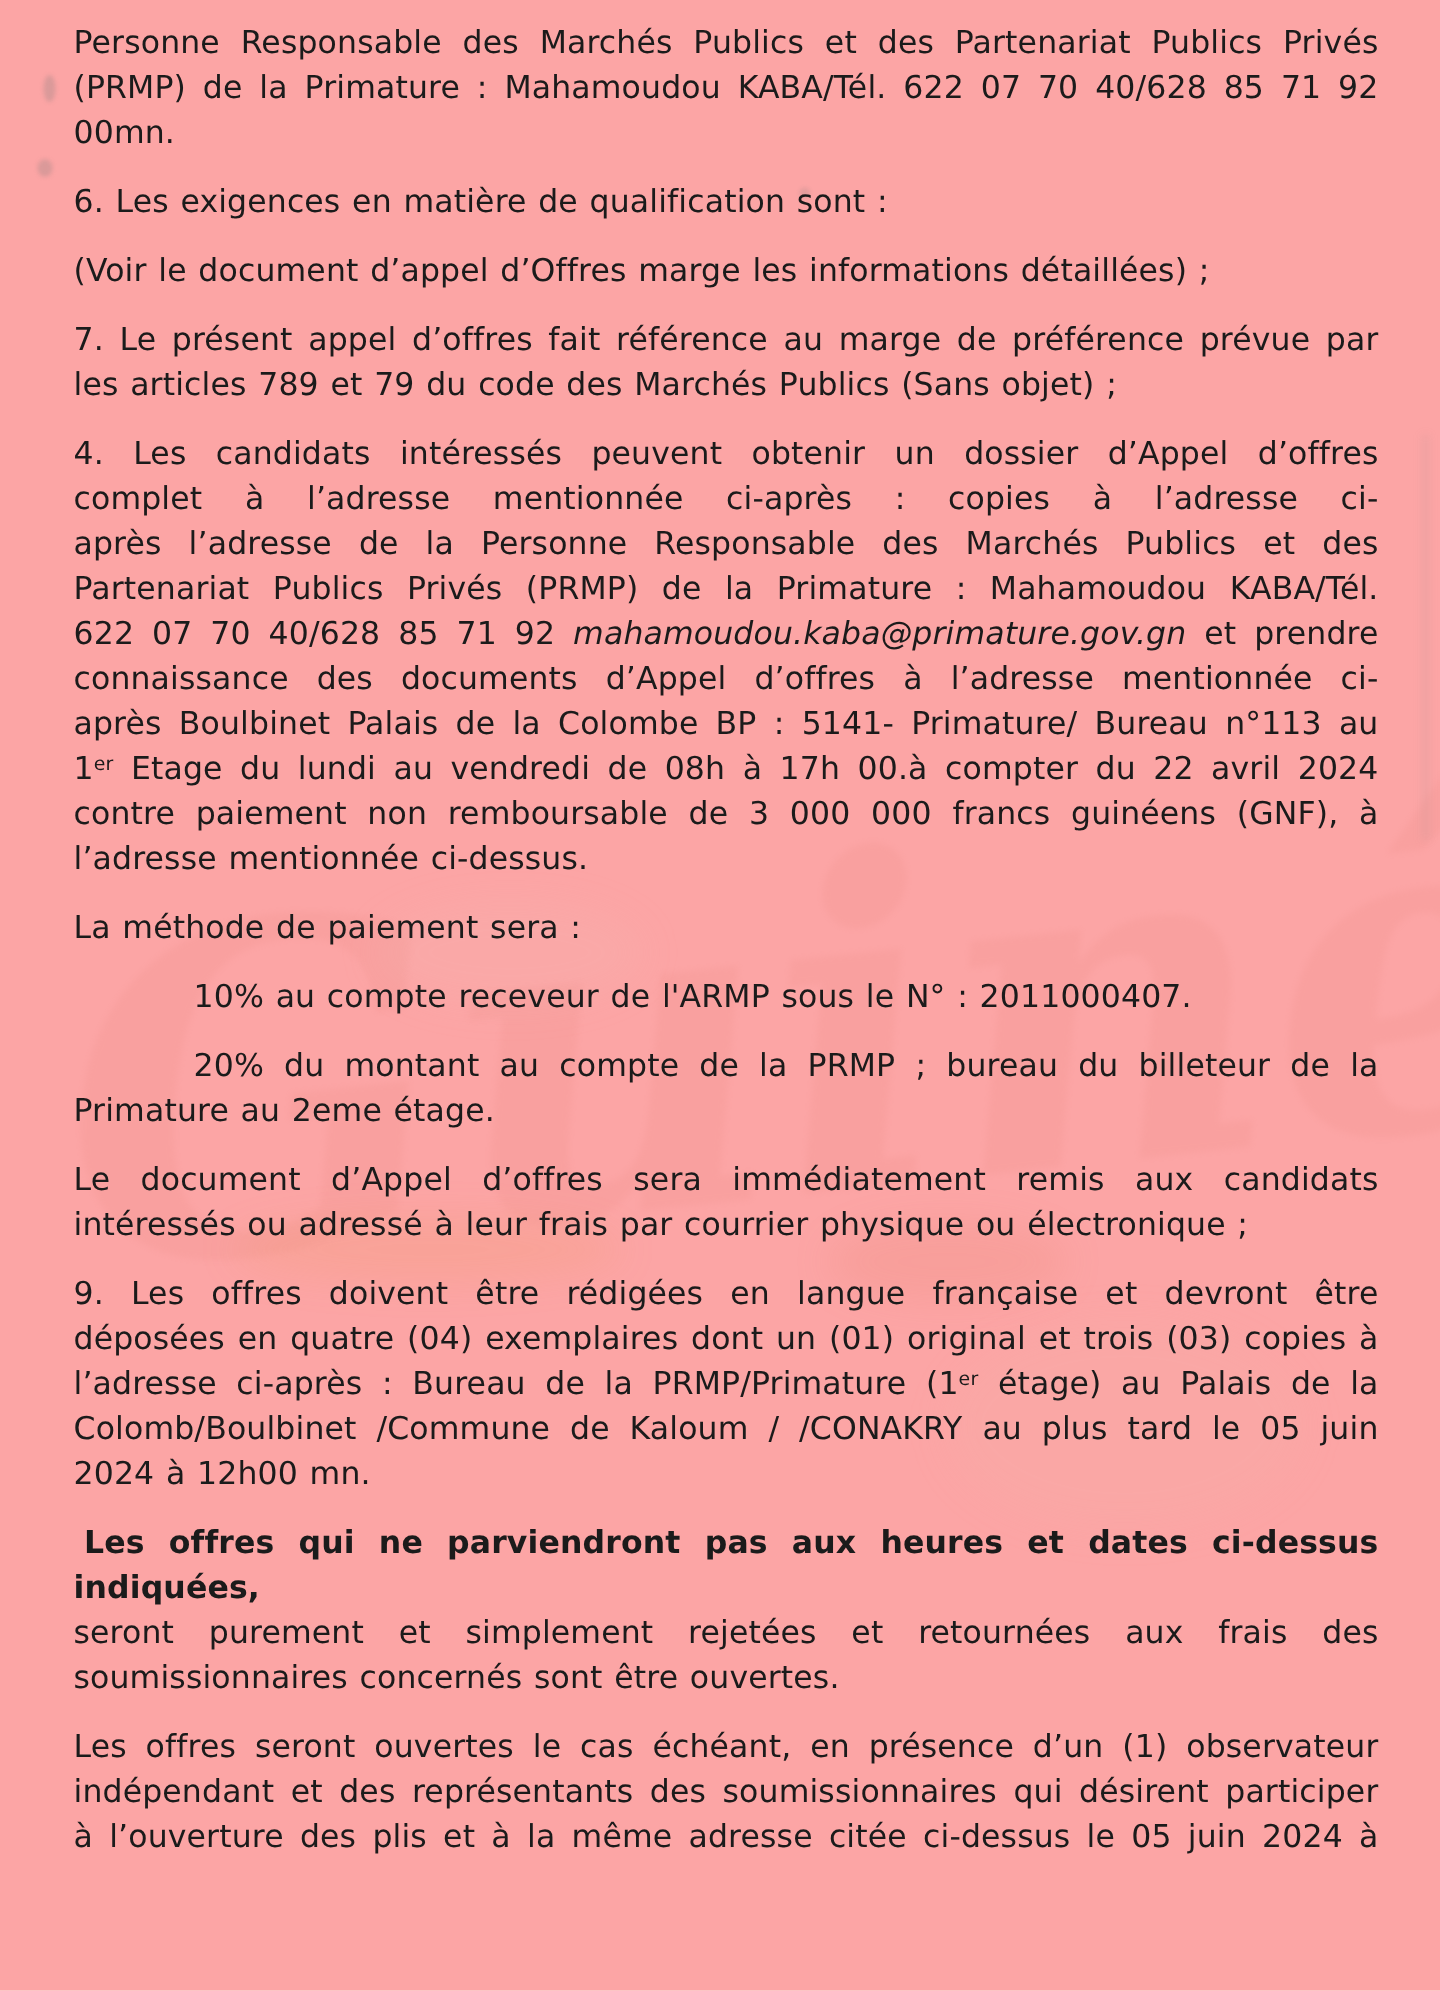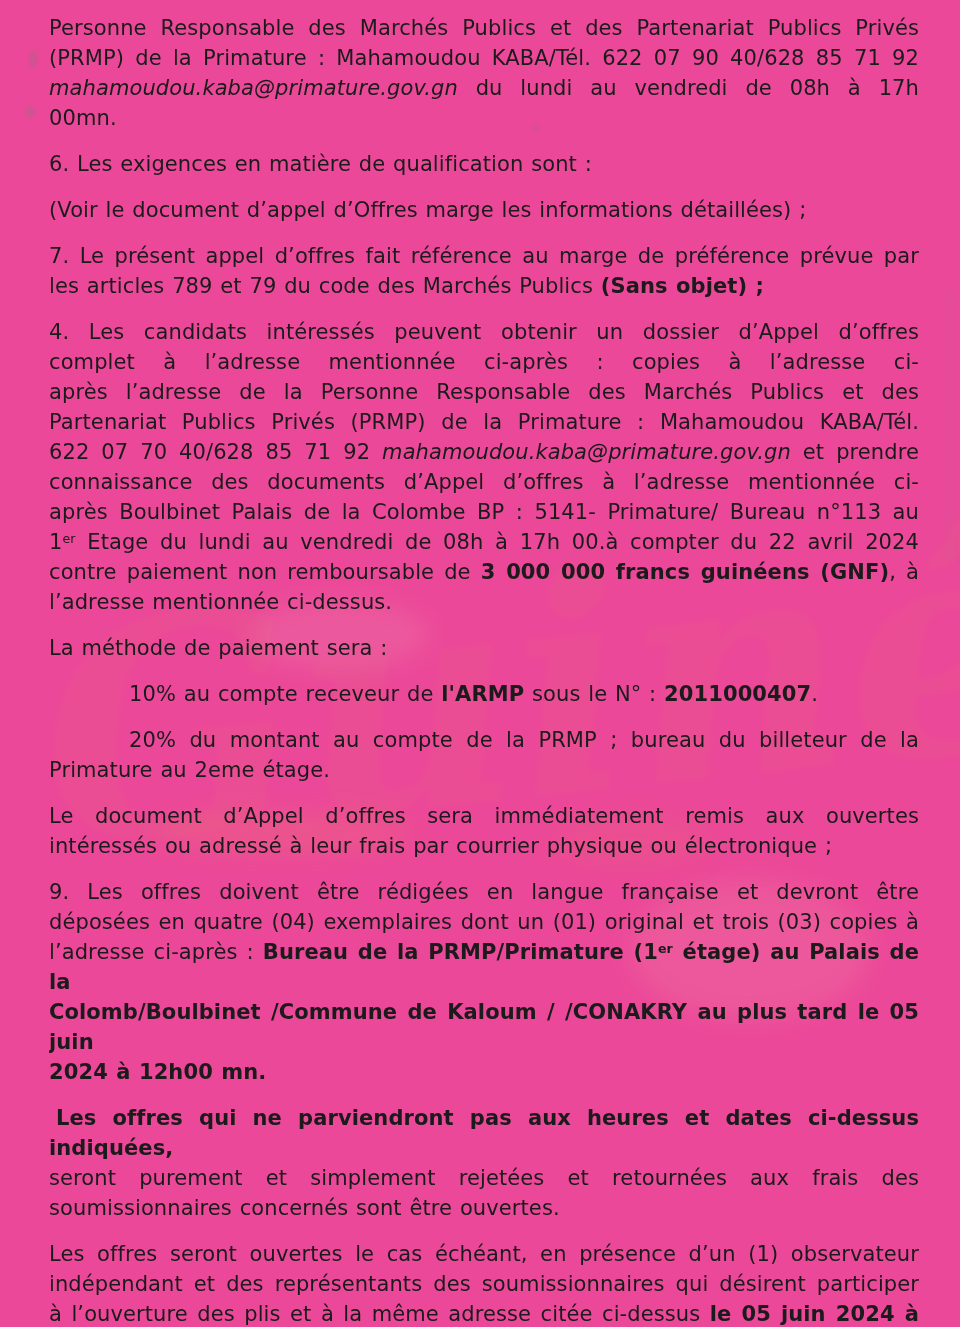--- a/index.html
+++ b/index.html
@@ -26,21 +26,21 @@
   .para { margin-bottom: 16px; }
   .para:last-child { margin-bottom: 0; }
   .line {
     line-height: 30px;
     min-height: 30px;
     overflow: hidden;
   }
   .line.j { text-align: justify; text-align-last: justify; }
   .line.ind { text-indent: 80px; }
   .line.ind-sm { text-indent: 7px; font-weight: bold; }
-  .b { font-weight: bold; }
+  .b { font-weight: normal; }
   .i { font-style: italic; }
   sup {
     font-size: 0.6em;
     line-height: 0;
     position: relative;
     top: -0.45em;
     vertical-align: baseline;
   }
   
   .watermark {
@@ -89,37 +89,36 @@
     width: 5px; height: 270px;
     background: rgba(140, 140, 140, 0.12);
     filter: blur(3px);
     z-index: 1;
     pointer-events: none;
   }
 </style>
 </head>
 <body>
 
-<div class="page" style="background: #ec4899; color: rgb(27, 27, 27);">
+<div class="page" style="background: #fca5a5; color: rgb(27, 27, 27);">
   <div class="watermark" style="color: rgb(224, 121, 110);">
     <span>Guinée</span>
   </div>
   <div class="blob blob-1"></div>
   <div class="blob blob-2"></div>
   <div class="blob blob-3"></div>
   <div class="blob blob-4"></div>
   <div class="speck speck-1"></div>
   <div class="speck speck-2"></div>
   <div class="speck speck-3"></div>
   <div class="edge-streak"></div>
   <div class="content">
       <div class="para">
         <div class="line j"><span>Personne Responsable des Marchés Publics et des Partenariat Publics Privés</span></div>
-        <div class="line j"><span>(PRMP) de la Primature : Mahamoudou KABA/Tél. 622 07 90 40/628 85 71 92</span></div>
-        <div class="line j"><span class="i">mahamoudou.kaba@primature.gov.gn</span><span> du lundi au vendredi de 08h à 17h</span></div>
+        <div class="line j"><span>(PRMP) de la Primature : Mahamoudou KABA/Tél. 622 07 70 40/628 85 71 92</span></div>
         <div class="line"><span>00mn.</span></div>
       </div>
       <div class="para">
         <div class="line"><span>6.  Les exigences en matière de qualification sont :</span></div>
       </div>
       <div class="para">
         <div class="line"><span>(Voir le document d’appel d’Offres marge les informations détaillées) ;</span></div>
       </div>
       <div class="para">
         <div class="line j"><span>7. Le présent appel d’offres fait référence au marge de préférence prévue par</span></div>
@@ -141,21 +140,21 @@
         <div class="line"><span>La méthode de paiement sera :</span></div>
       </div>
       <div class="para">
         <div class="line ind"><span>10% au compte receveur de </span><span class="b">l'ARMP</span><span> sous le N° : </span><span class="b">2011000407</span><span>.</span></div>
       </div>
       <div class="para">
         <div class="line j ind"><span>20% du montant au compte de la PRMP ; bureau du billeteur de la</span></div>
         <div class="line"><span>Primature au 2eme étage.</span></div>
       </div>
       <div class="para">
-        <div class="line j"><span>Le document d’Appel d’offres sera immédiatement remis aux ouvertes</span></div>
+        <div class="line j"><span>Le document d’Appel d’offres sera immédiatement remis aux candidats</span></div>
         <div class="line"><span>intéressés ou adressé à leur frais par courrier physique ou électronique ;</span></div>
       </div>
       <div class="para">
         <div class="line j"><span>9. Les offres doivent être rédigées en langue française et devront être</span></div>
         <div class="line j"><span>déposées en quatre (04) exemplaires dont un (01) original et trois (03) copies à</span></div>
         <div class="line j"><span>l’adresse ci-après : </span><span class="b">Bureau de la PRMP/Primature (1</span><sup class="b">er</sup><span class="b"> étage) au Palais de la</span></div>
         <div class="line j"><span class="b">Colomb/Boulbinet /Commune de Kaloum / /CONAKRY au plus tard le 05 juin</span></div>
         <div class="line"><span class="b">2024 à 12h00 mn.</span></div>
       </div>
       <div class="para">

